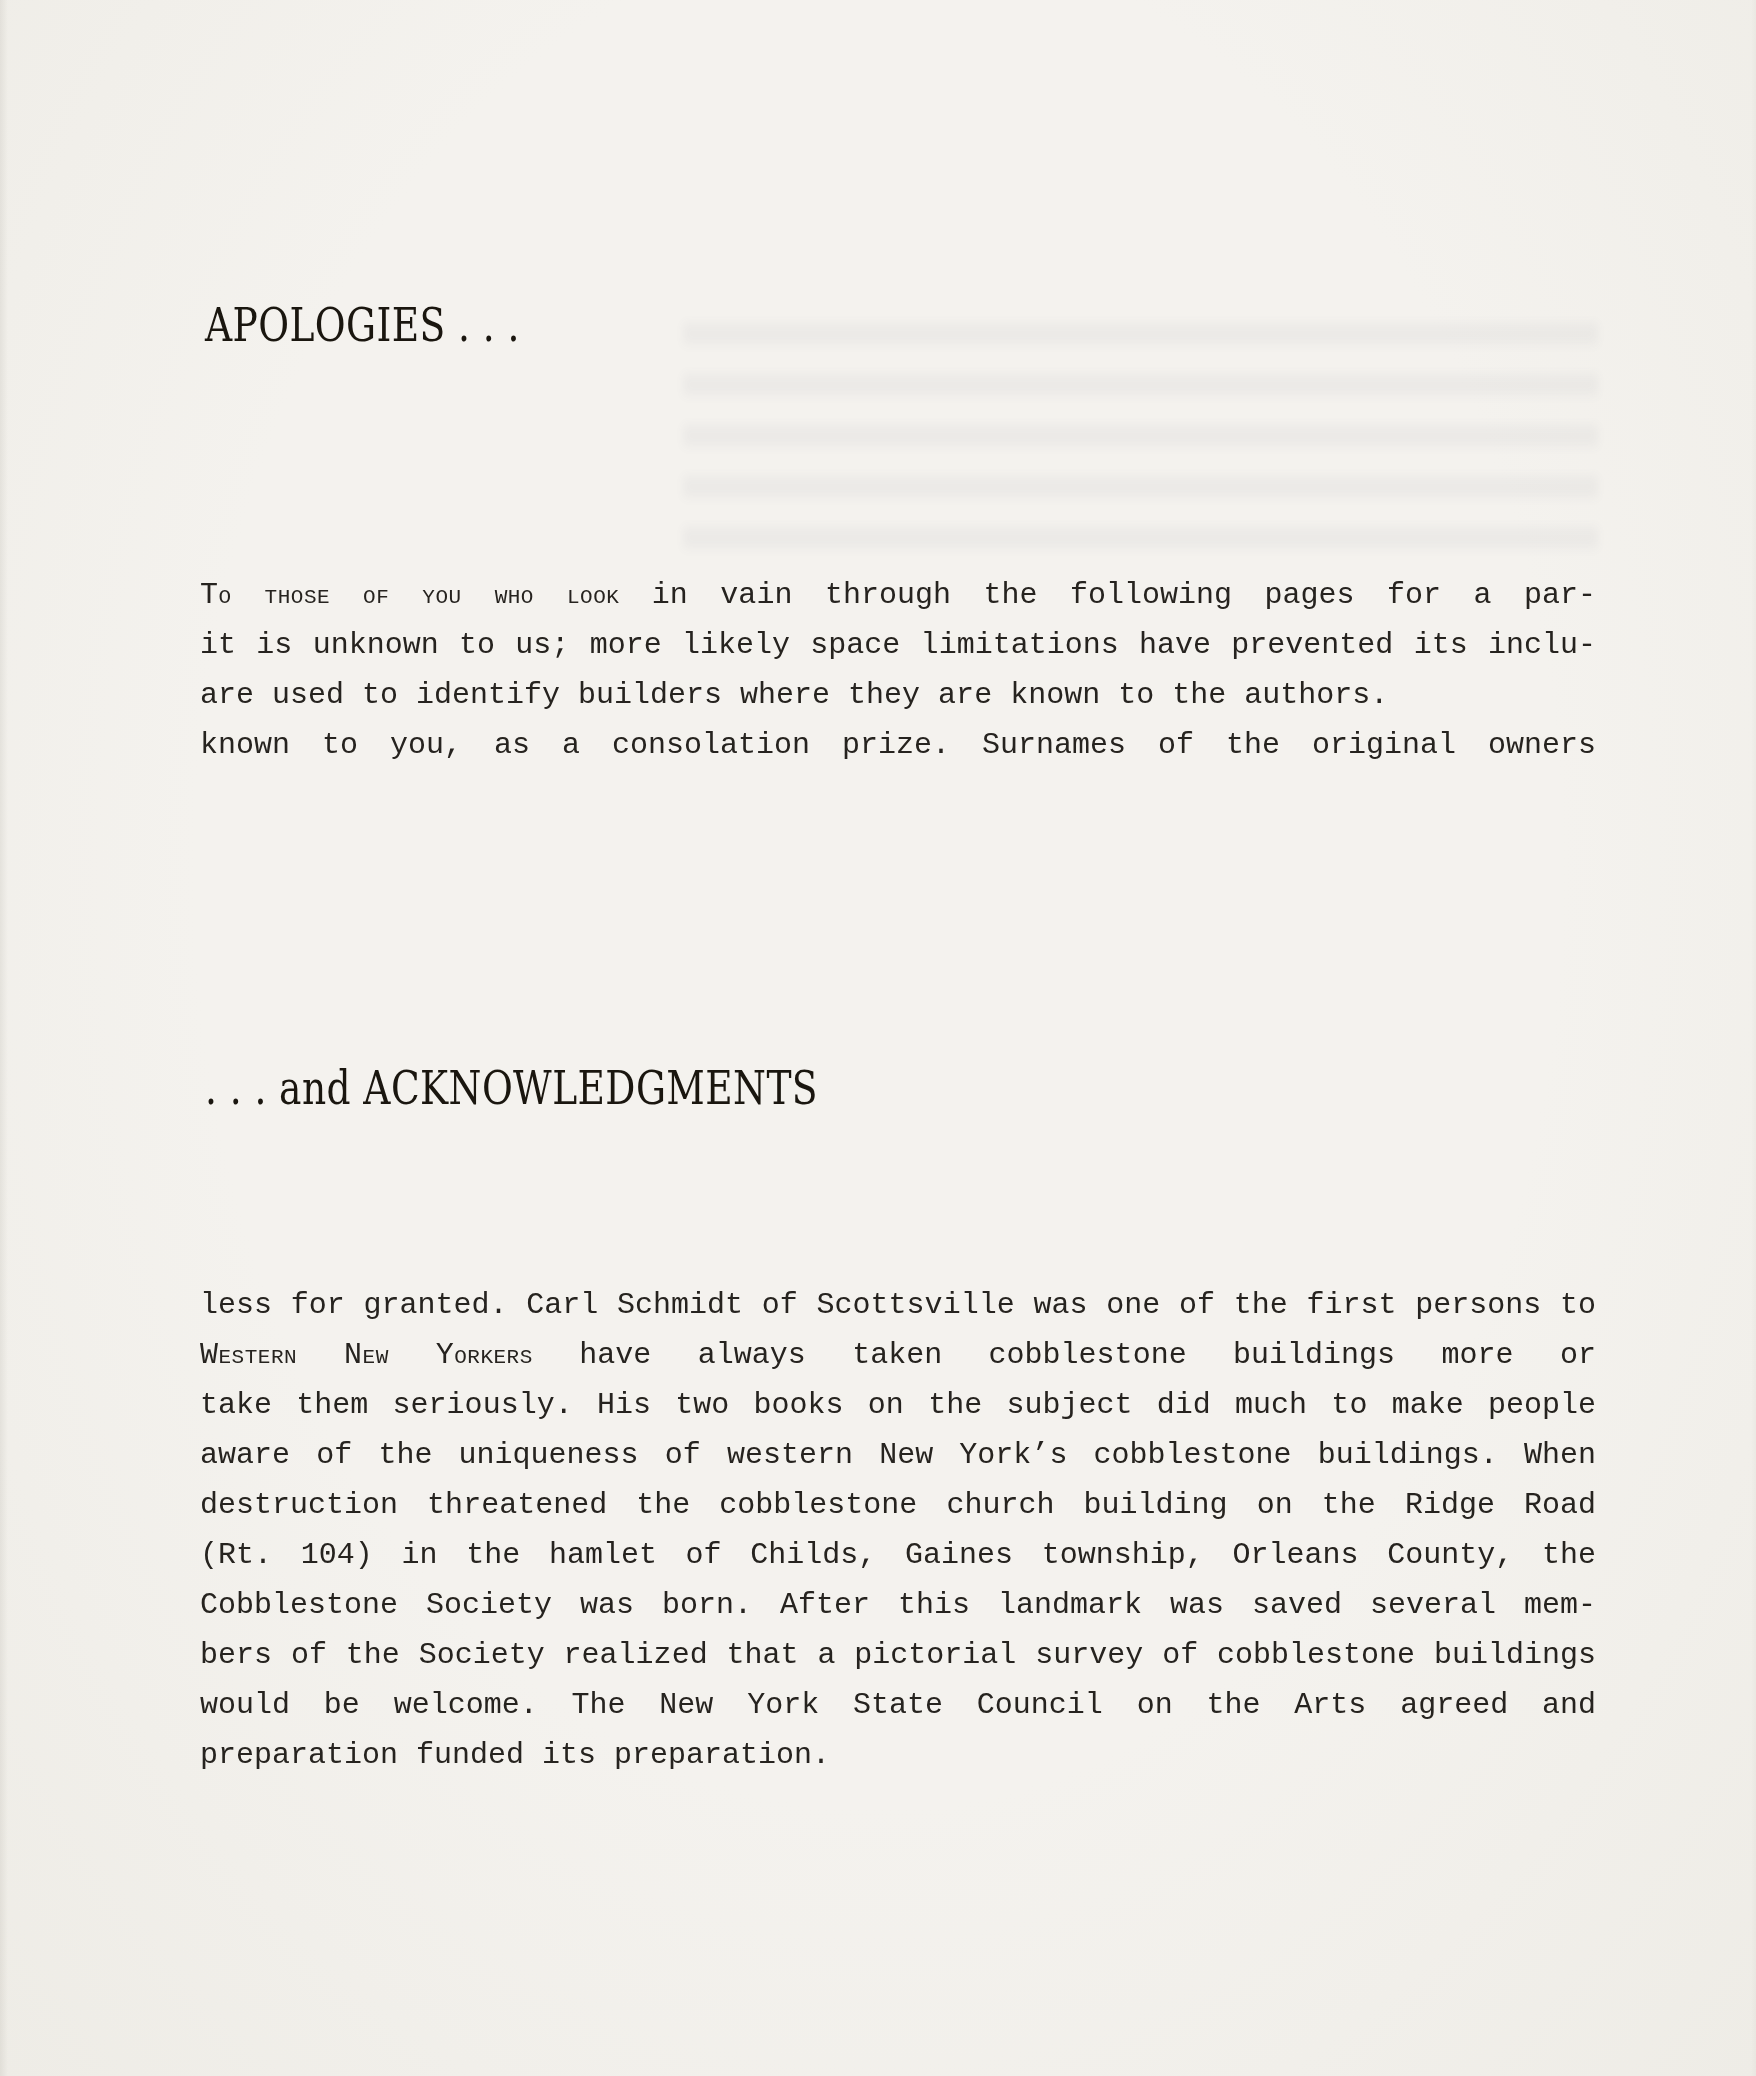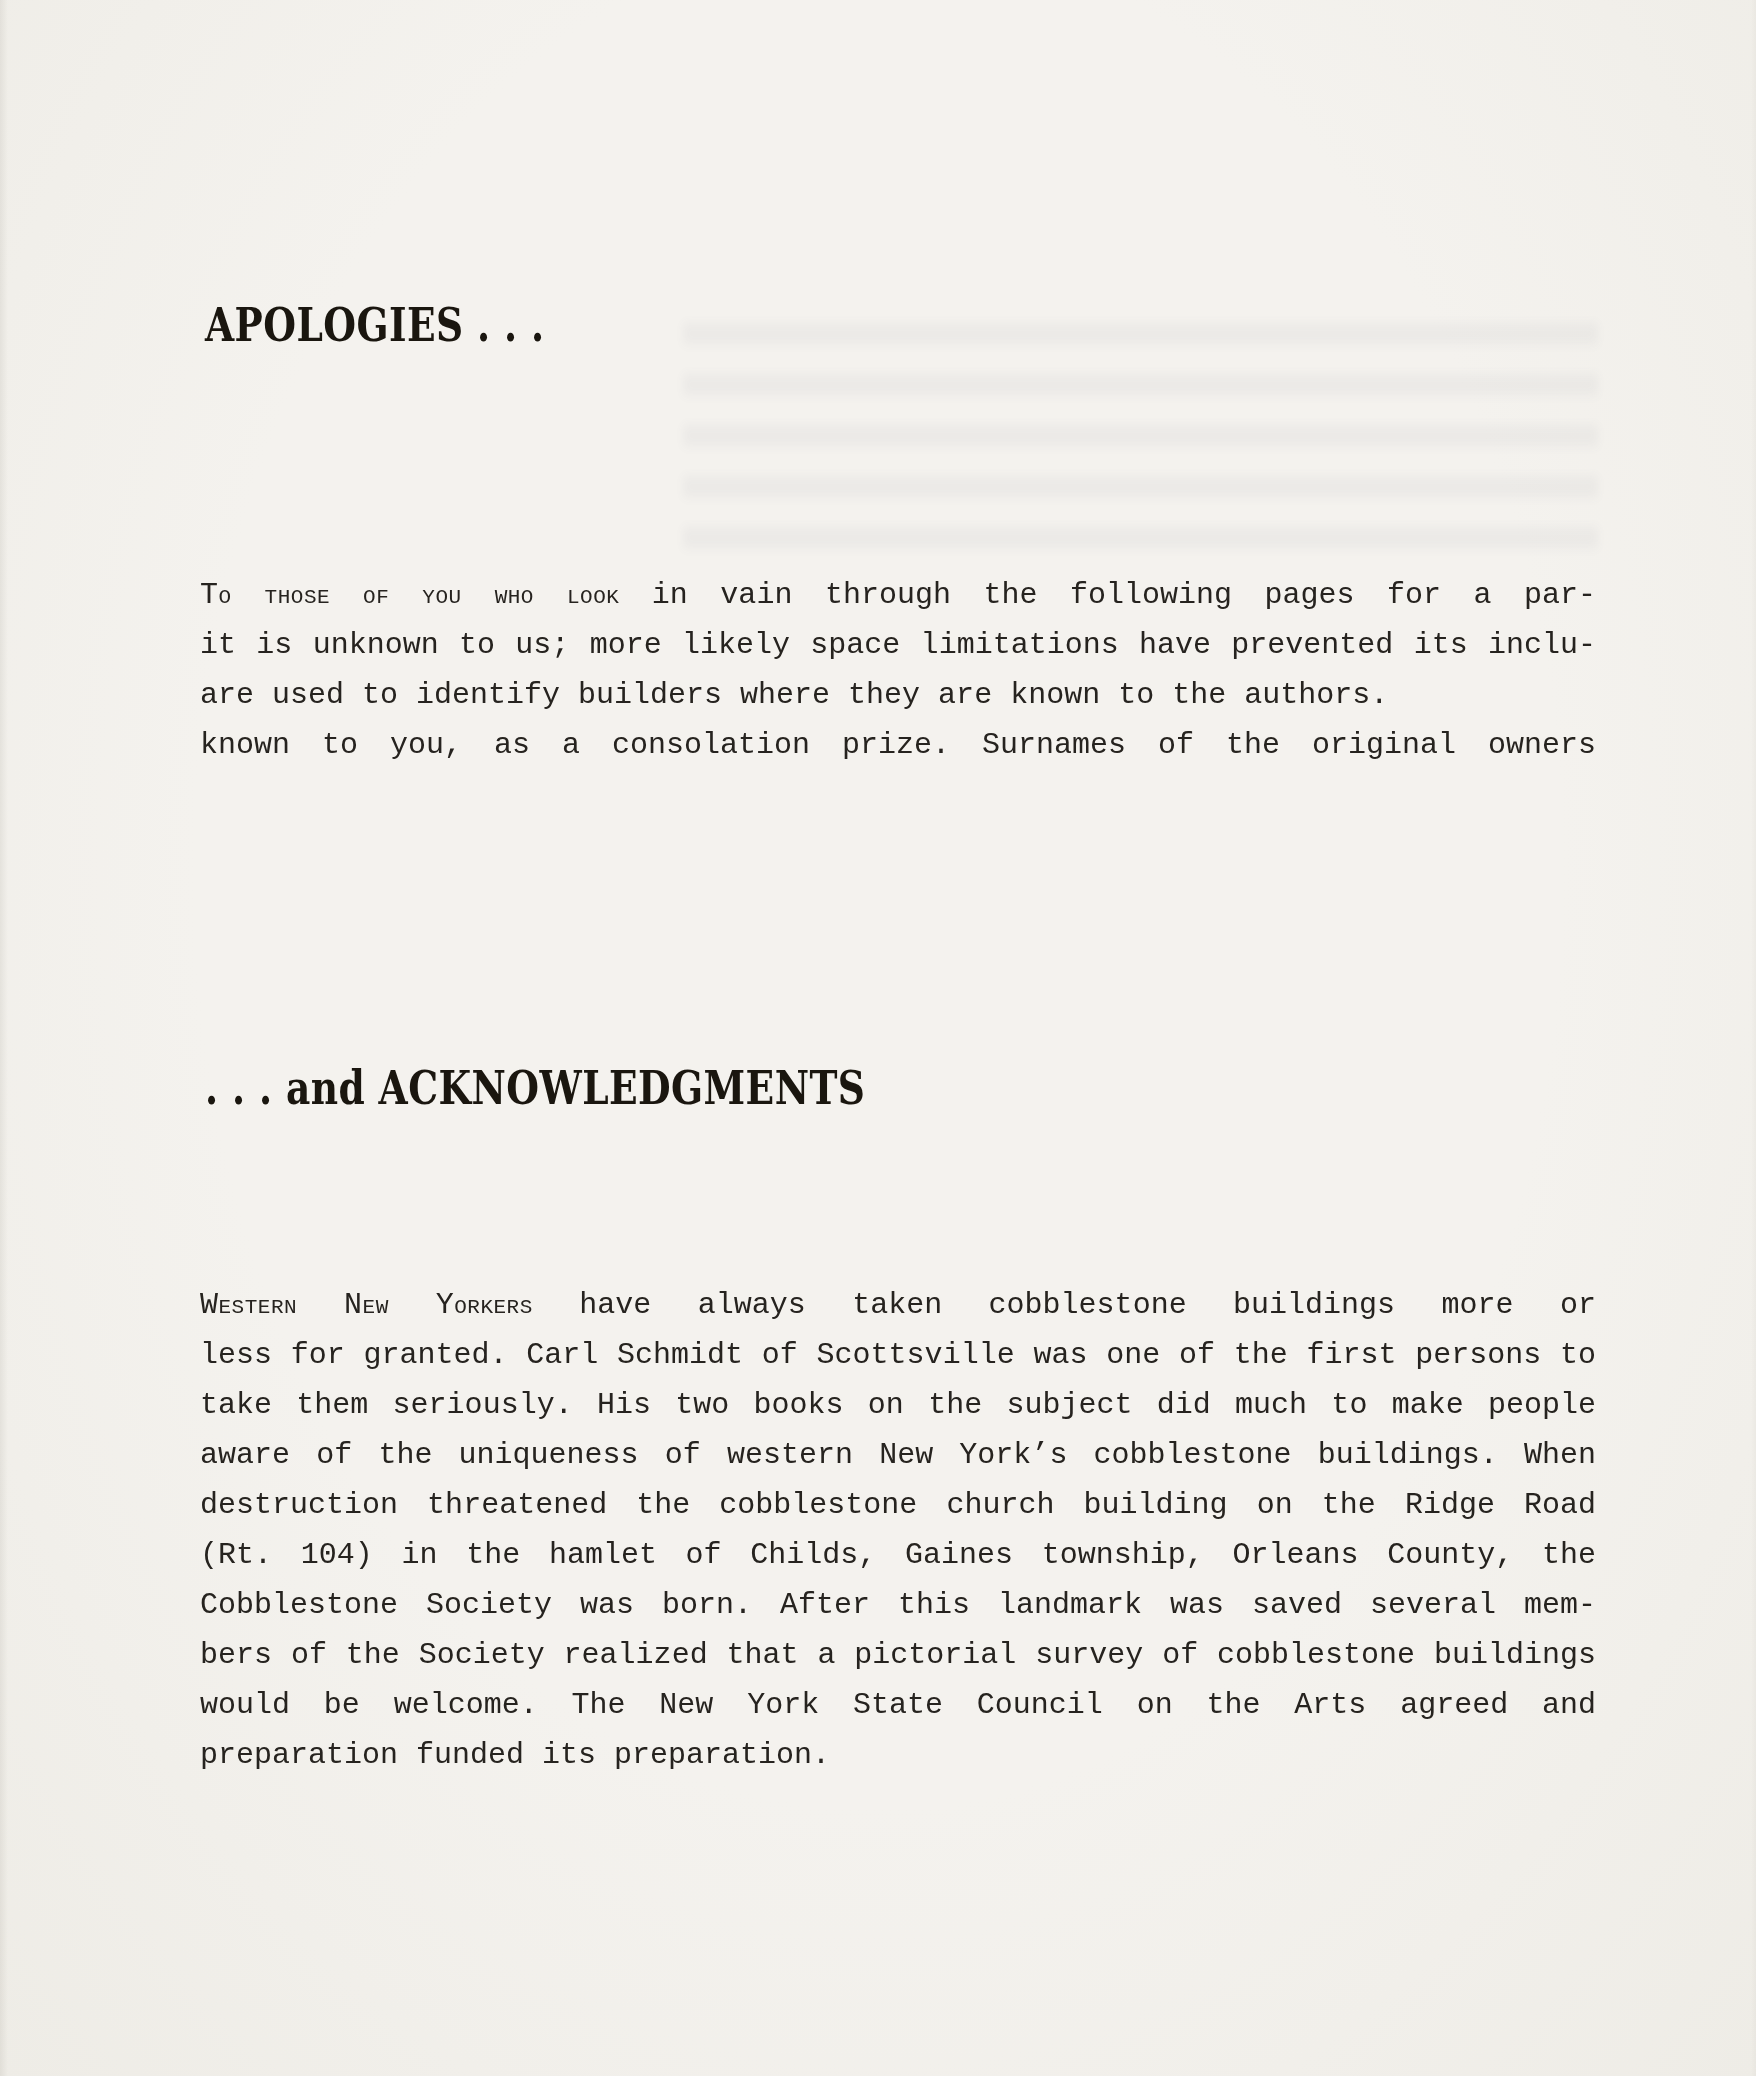--- a/index.html
+++ b/index.html
@@ -34,21 +34,21 @@
       transparent 0px, transparent 14px,
       #5a5b6e 24px, #5a5b6e 35px,
       transparent 46px, transparent 51px
     );
   }
 
   .display-heading {
     position: absolute;
     margin: 0;
     font-family: "DejaVu Serif", "Liberation Serif", serif;
-    font-weight: 700;
+    font-weight: 400;
     font-size: 47px;
     color: var(--heading-ink, #1a160f);
     white-space: nowrap;
     letter-spacing: 0.5px;
     text-align: right;
   }
   .display-heading .hx {
     display: inline-block;
     transform: scaleX(0.80);
     transform-origin: 0 50%;
@@ -95,22 +95,22 @@
       <div class="line">it is unknown to us; more likely space limitations have prevented its inclu-</div>
       <div class="line last">are used to identify builders where they are known to the authors.</div>
       <div class="line">known to you, as a consolation prize. Surnames of the original owners</div>
     </section>
 
   <h2 class="display-heading" id="h-ack">
     <span class="hx">. . . and ACKNOWLEDGMENTS</span>
   </h2>
 
   <section class="paragraph" id="para-ack">
+      <div class="line">less for granted. Carl Schmidt of Scottsville was one of the first persons to</div>
       <div class="line"><span class="small-caps">Western New Yorkers</span> have always taken cobblestone buildings more or</div>
-      <div class="line">less for granted. Carl Schmidt of Scottsville was one of the first persons to</div>
       <div class="line">take them seriously. His two books on the subject did much to make people</div>
       <div class="line">aware of the uniqueness of western New York’s cobblestone buildings. When</div>
       <div class="line">destruction threatened the cobblestone church building on the Ridge Road</div>
       <div class="line">(Rt. 104) in the hamlet of Childs, Gaines township, Orleans County, the</div>
       <div class="line">Cobblestone Society was born. After this landmark was saved several mem-</div>
       <div class="line">bers of the Society realized that a pictorial survey of cobblestone buildings</div>
       <div class="line">would be welcome. The New York State Council on the Arts agreed and</div>
       <div class="line last">preparation funded its preparation.</div>
     </section>
 

